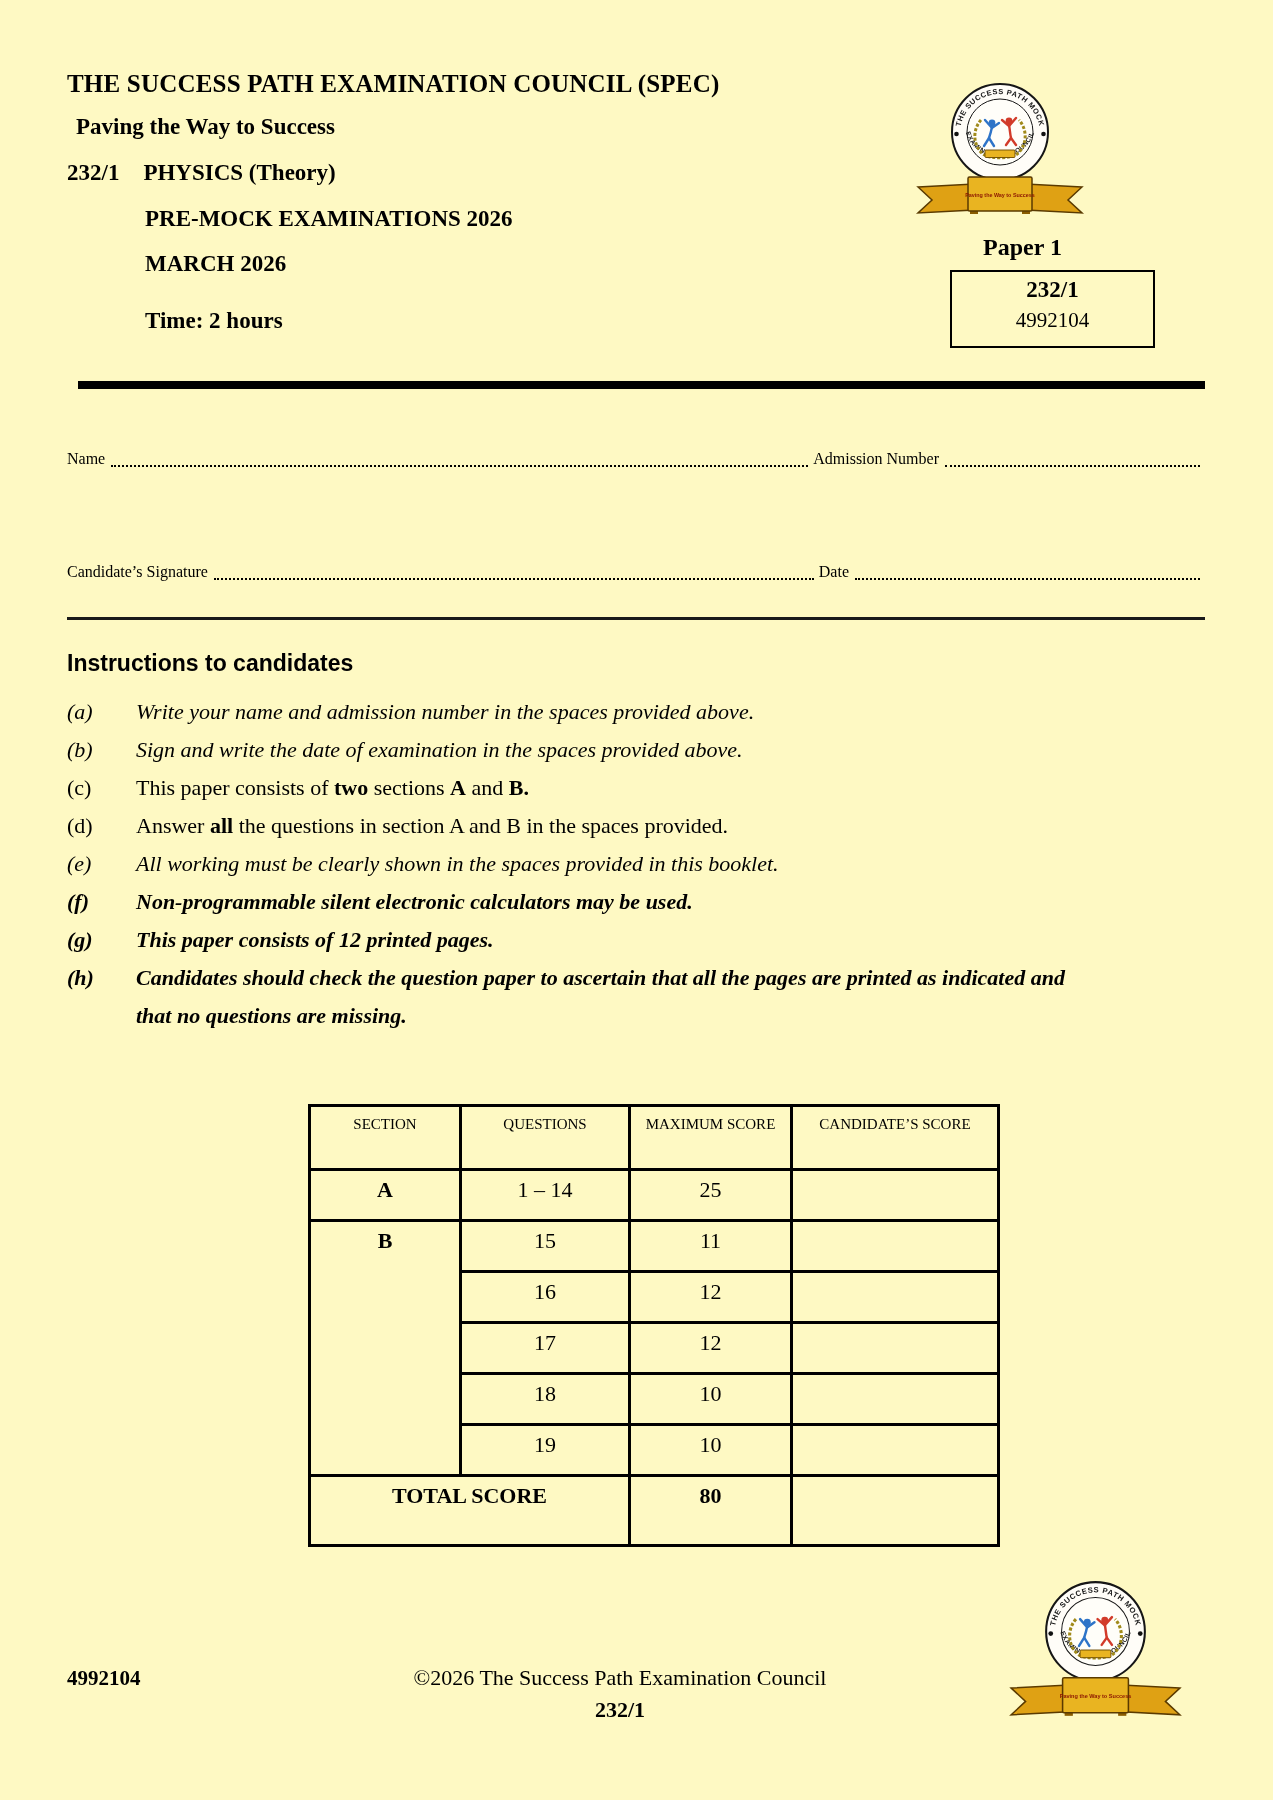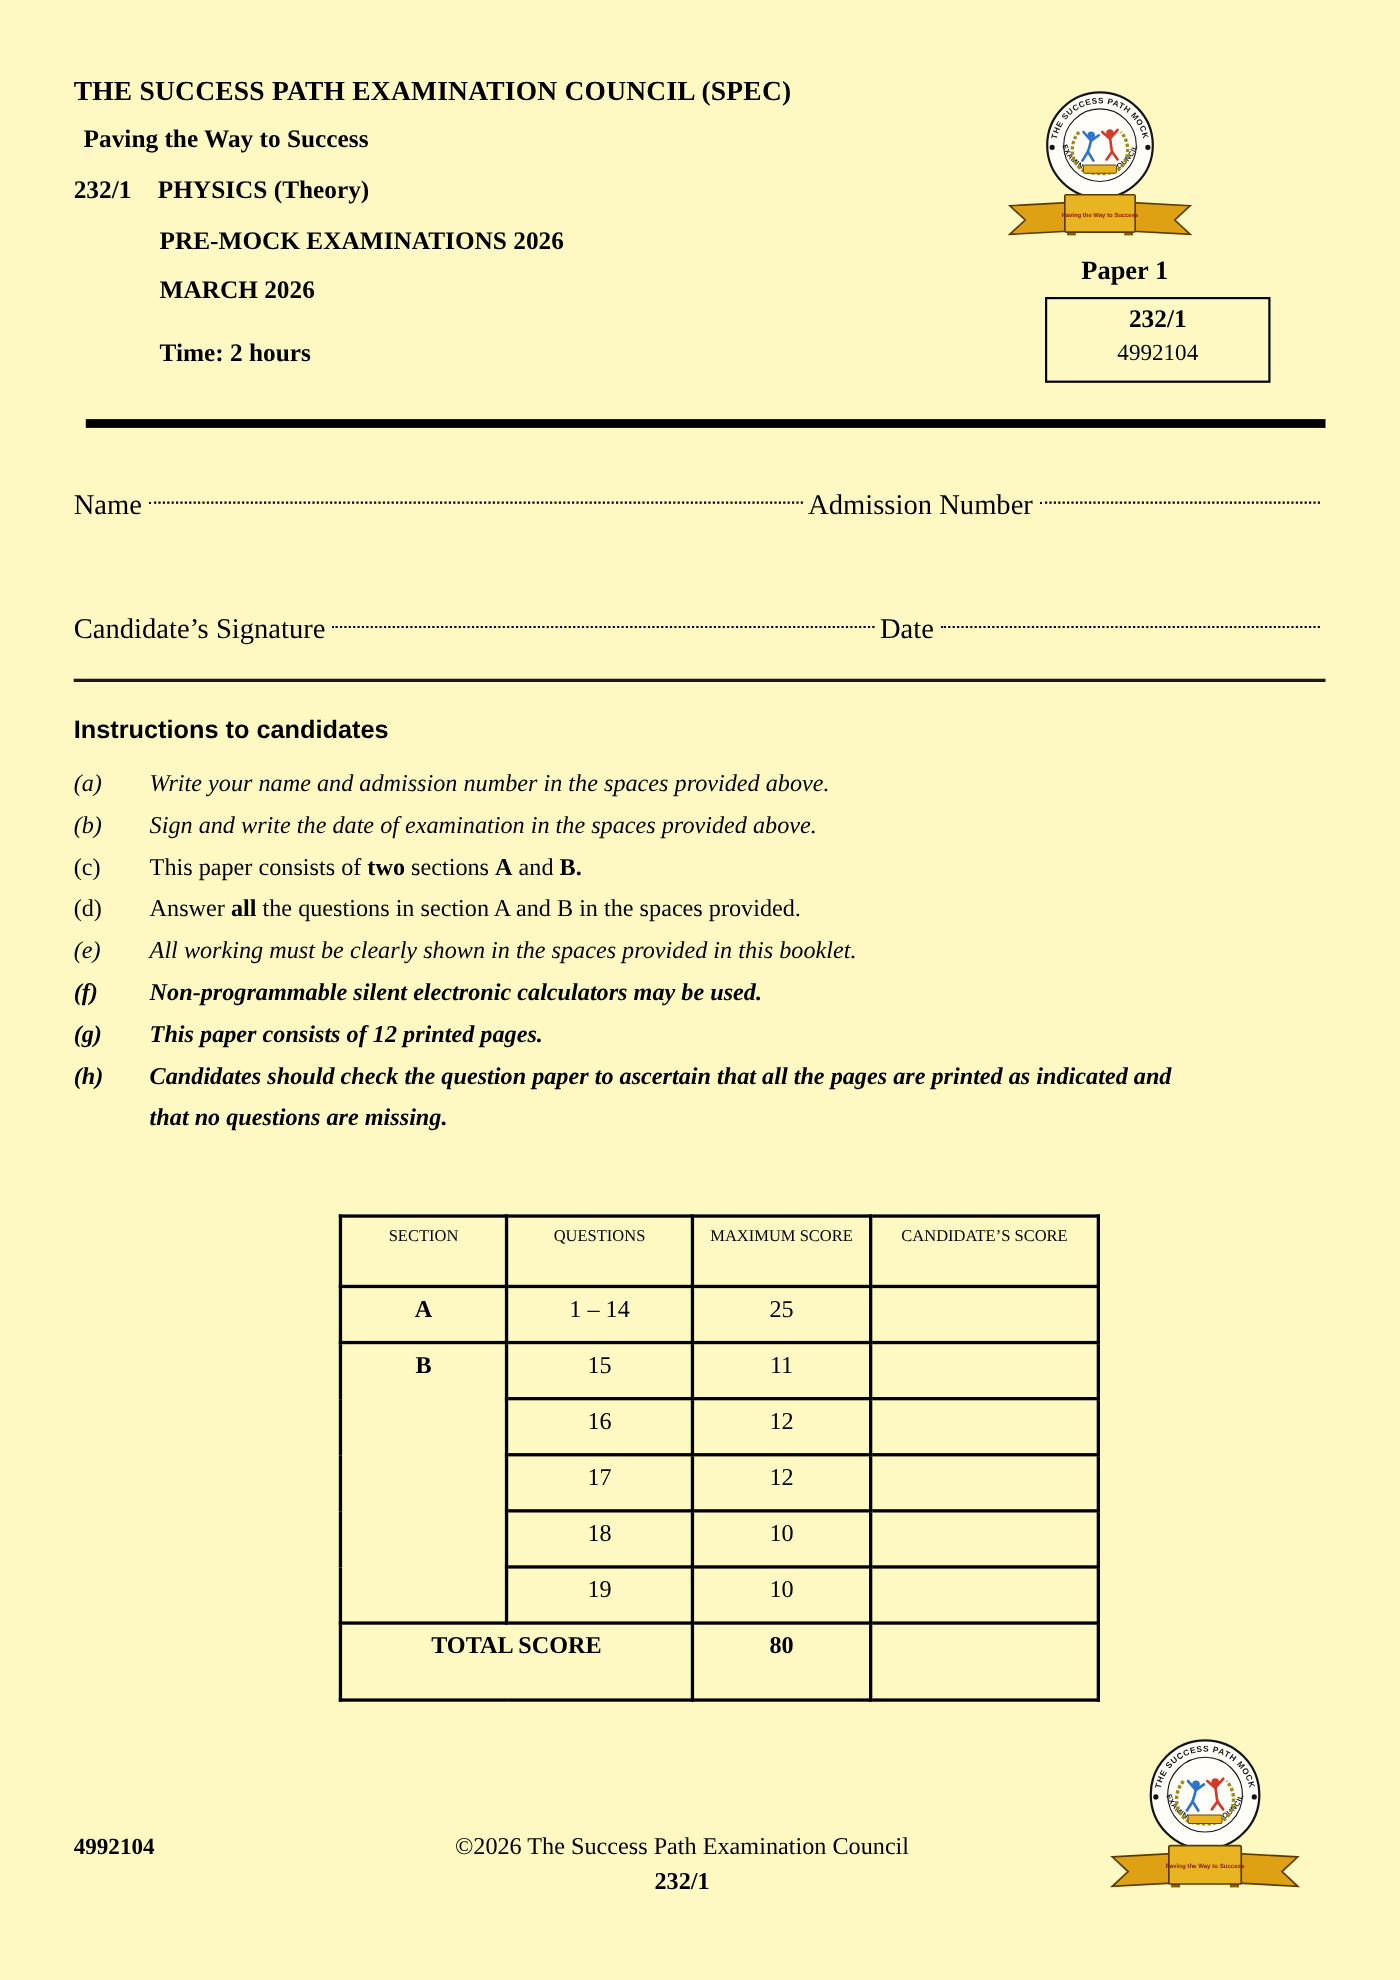--- a/index.html
+++ b/index.html
@@ -14,21 +14,21 @@
   .coderow .subject{margin-left:24px;}
   .series{top:206px;left:145px;font-size:23px;font-weight:bold;}
   .month{top:251px;left:145px;font-size:23px;font-weight:bold;}
   .timev{top:296px;left:145px;font-size:23px;font-weight:bold;margin-top:12px;}
   .paper1{top:234px;left:920px;width:205px;text-align:center;font-size:24px;font-weight:bold;}
   .codebox{top:270px;left:950px;width:201px;height:72px;border:2px solid #000;text-align:center;padding-top:2px;}
   .codebox .l1{font-size:23px;font-weight:bold;line-height:32px;}
   .codebox .l2{font-size:21px;line-height:28px;}
   .thickrule{top:381px;left:78px;width:1127px;height:8px;background:#000;}
   
-  .fillrow{left:67px;width:1138px;display:flex;align-items:center;font-size:26px;line-height:26px;}
+  .fillrow{left:67px;width:1138px;display:flex;align-items:flex-end;font-size:16px;line-height:26px;}
   .dots{border-bottom:2.6px dotted #000;margin:0 5px 5px 6px;}
   .dots.grow{flex:1;}
   .sep{top:617px;left:67px;width:1138px;height:3px;background:#1a1a1a;}
   
   .insheading{top:650px;left:67px;font-family:Liberation Sans, sans-serif;font-size:23px;font-weight:bold;}
   .inslist{top:693px;left:67px;width:1012px;}
   .ins-item{display:flex;font-size:22px;line-height:38px;}
   .ins-item .marker{width:37px;flex:none;}
   .ins-item .itext{flex:1;margin-left:32px;}
   .ins-item.it{font-style:italic;}

